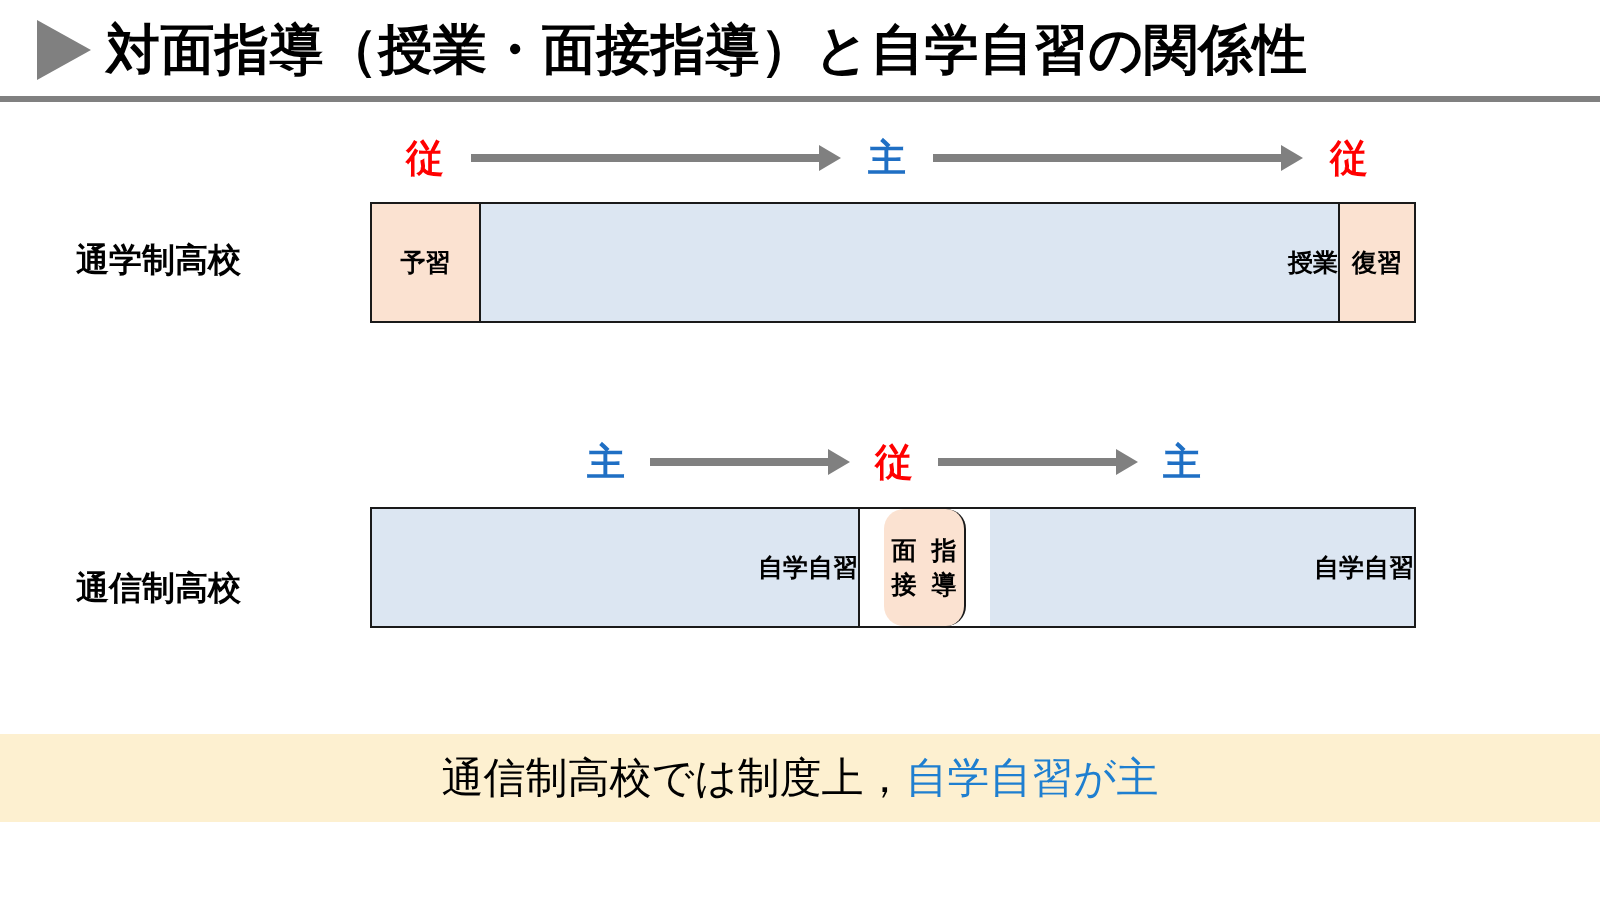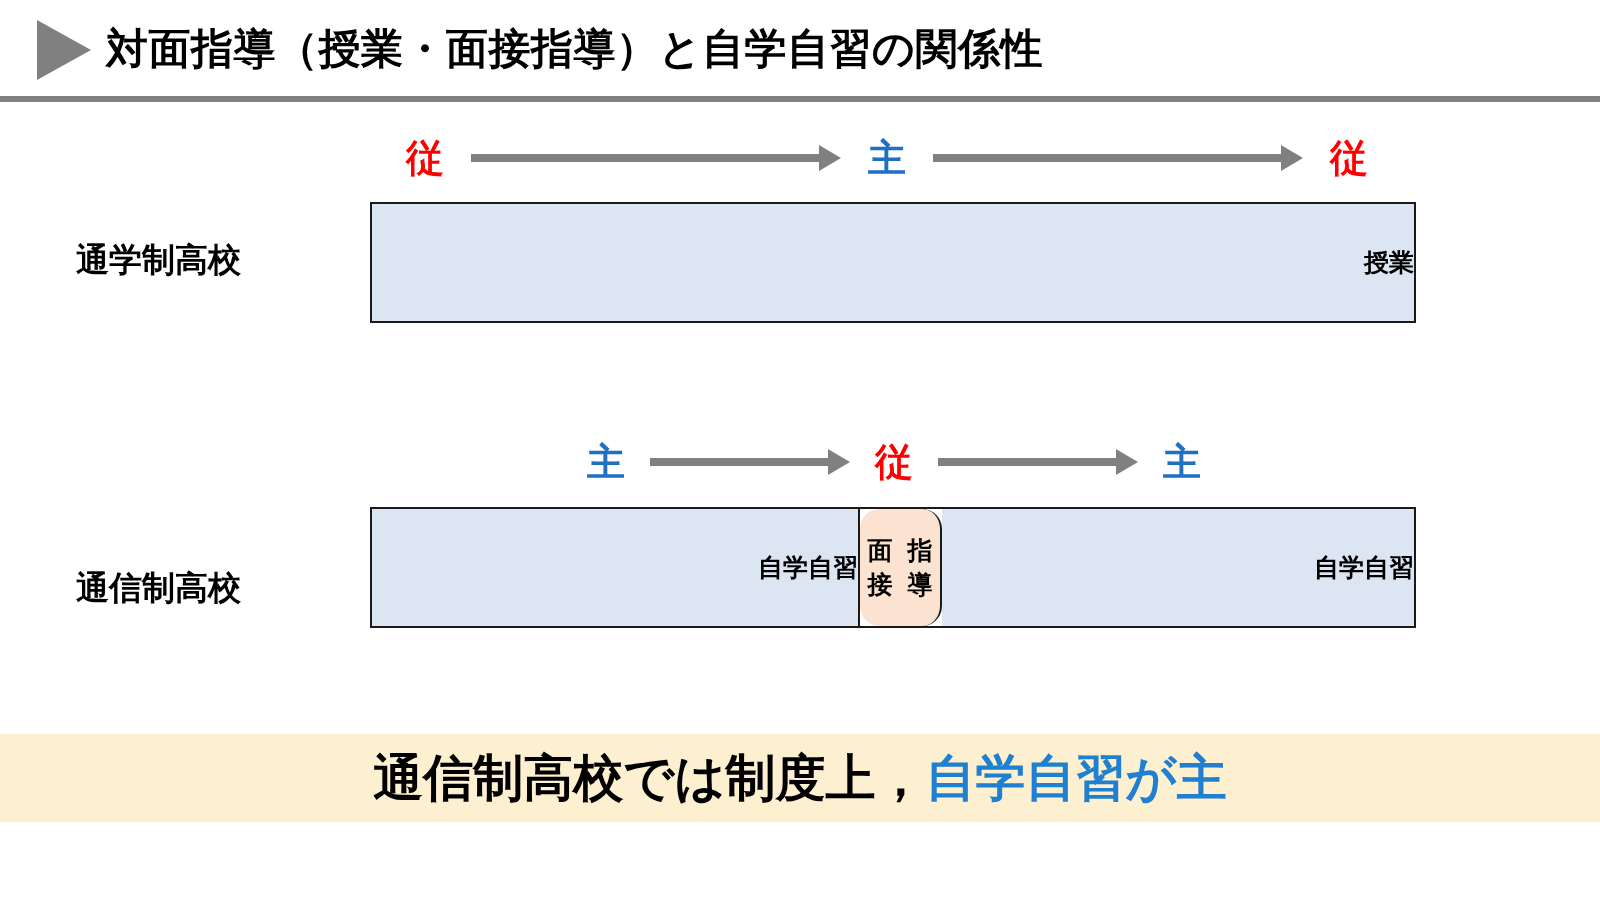--- a/index.html
+++ b/index.html
@@ -30,21 +30,21 @@
     border-left: 54px solid #808080;
     border-top: 30px solid transparent;
     border-bottom: 30px solid transparent;
   }
   #page-title {
     position: absolute;
     left: 106px;
     top: 8px;
     height: 82px;
     line-height: 82px;
-    font-size: 42px;
+    font-size: 54px;
     font-weight: bold;
     letter-spacing: 0.5px;
     white-space: nowrap;
     color: #000000;
   }
   #header-rule {
     position: absolute;
     left: 0;
     top: 96px;
     width: 1600px;
@@ -128,22 +128,22 @@
     left: 0;
     top: 734px;
     width: 1600px;
     height: 88px;
     background: #FDF0D0;
     display: flex;
     align-items: center;
     justify-content: center;
   }
   #banner-text {
-    font-size: 50px;
-    font-weight: bold;
+    font-size: 42px;
+    font-weight: normal;
     white-space: nowrap;
   }
   #banner-text .em { color: #1F7FD0; }
 </style>
 </head>
 <body>
 
 <div id="slide">
 
   <div id="header-triangle"></div>
@@ -160,42 +160,48 @@
     </div>
     <div class="role-mark role-main" style="width:60px;">主</div>
     <div class="arrow" style="width:370px; margin:0 16px;">
       <div class="shaft"></div>
       <div class="head"></div>
     </div>
     <div class="role-mark role-sub" style="width:60px;">従</div>
   </div>
 
   <div class="bar" style="left:370px; top:202px; width:1046px;">
+    <div class="seg seg-peach" style="width:109px;">
+      <span class="seg-text">予習</span>
+    </div>
     <div class="seg seg-blue" style="flex:1 1 auto;">
       <span class="seg-text">授業</span>
+    </div>
+    <div class="seg seg-peach" style="width:74px;">
+      <span class="seg-text">復習</span>
     </div>
   </div>
 
   <div class="row-label" style="left:76px; top:566px;">通信制高校</div>
 
   <div class="arrow-row" style="left:578px; top:437px; width:640px;">
     <div class="role-mark role-main" style="width:56px;">主</div>
     <div class="arrow" style="width:200px; margin:0 16px;">
       <div class="shaft"></div>
       <div class="head"></div>
     </div>
     <div class="role-mark role-sub" style="width:56px;">従</div>
     <div class="arrow" style="width:200px; margin:0 16px;">
       <div class="shaft"></div>
       <div class="head"></div>
     </div>
     <div class="role-mark role-main" style="width:56px;">主</div>
   </div>
 
-  <div class="bar" style="left:370px; top:507px; width:1046px;">
+  <div class="bar" style="left:370px; top:507px; width:1046px;gap:24px;">
     <div class="seg seg-blue" style="width:488px;">
       <span class="seg-text">自学自習</span>
     </div>
     <div class="seg seg-peach" style="width:82px;border-radius:20px;">
       <span>面接</span>
         <br>
       <span>指導</span>
     </div>
     <div class="seg seg-blue" style="flex:1 1 auto;">
       <span class="seg-text">自学自習</span>

